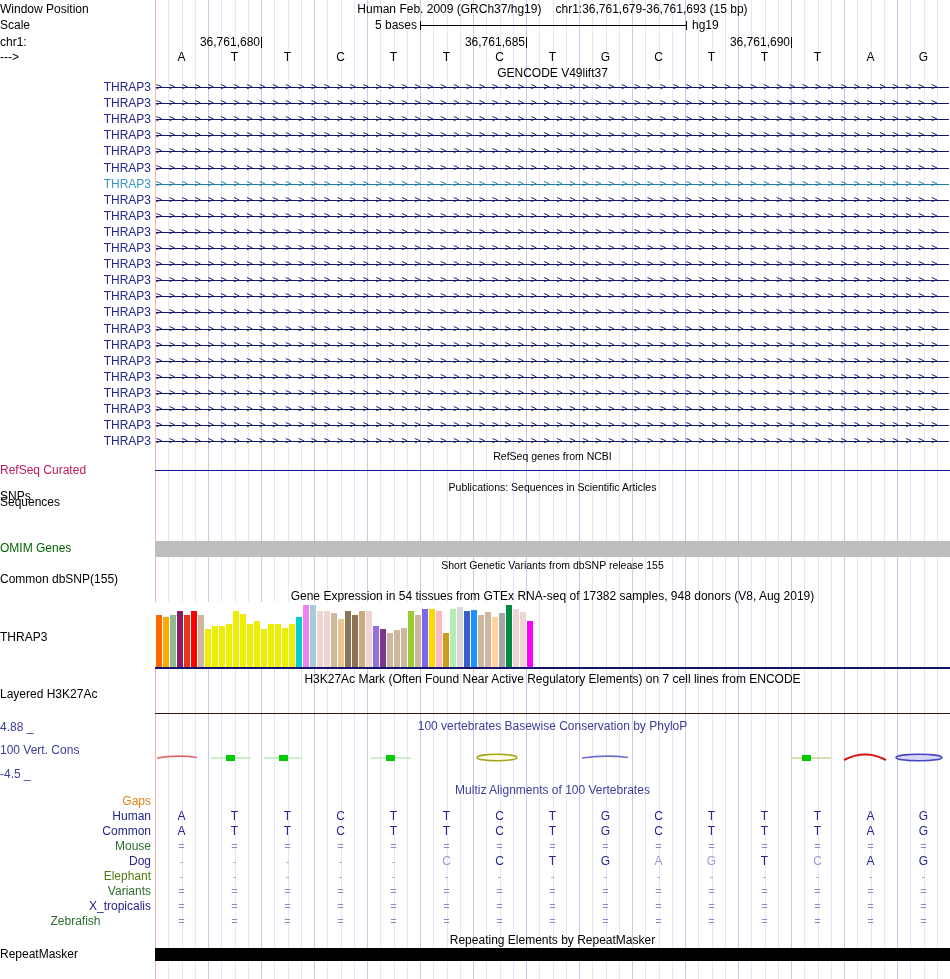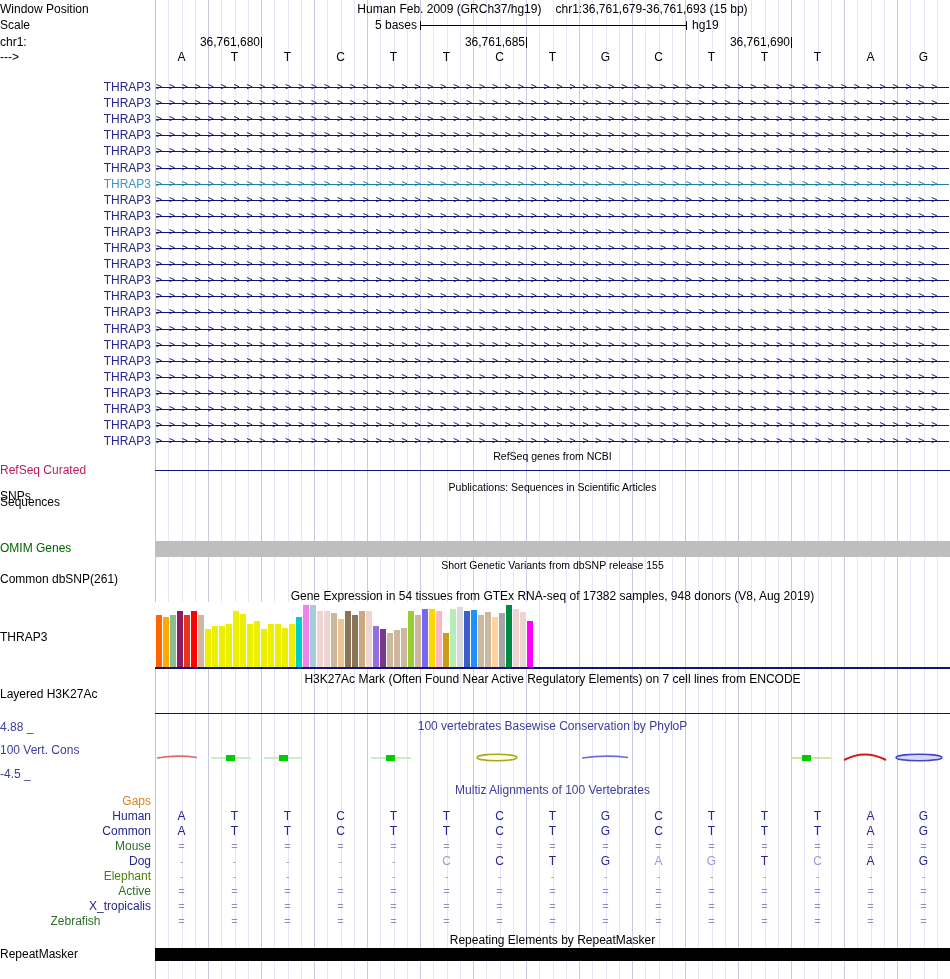--- a/index.html
+++ b/index.html
@@ -70,20 +70,21 @@
       <div class="base" style="left: 526px;">T</div>
       <div class="base" style="left: 579px;">G</div>
       <div class="base" style="left: 632px;">C</div>
       <div class="base" style="left: 685px;">T</div>
       <div class="base" style="left: 738px;">T</div>
       <div class="base" style="left: 791px;">T</div>
       <div class="base" style="left: 844px;">A</div>
       <div class="base" style="left: 897px;">G</div>
     </div>
 
+  <div class="ctitle" style="top:67px">GENCODE V49lift37</div>
   <div id="gencode-track">
       <div class="tlabel" style="top: 81px; color: rgb(38, 38, 140);">THRAP3</div>
       <div class="arrows" style="top: 81px; color: rgb(20, 20, 110); background-image: linear-gradient(rgb(20, 20, 110), rgb(20, 20, 110));">&gt;&gt;&gt;&gt;&gt;&gt;&gt;&gt;&gt;&gt;&gt;&gt;&gt;&gt;&gt;&gt;&gt;&gt;&gt;&gt;&gt;&gt;&gt;&gt;&gt;&gt;&gt;&gt;&gt;&gt;&gt;&gt;&gt;&gt;&gt;&gt;&gt;&gt;&gt;&gt;&gt;&gt;&gt;&gt;&gt;&gt;&gt;&gt;&gt;&gt;&gt;&gt;&gt;&gt;&gt;&gt;&gt;&gt;&gt;&gt;&gt;</div>
       <div class="tlabel" style="top: 97px; color: rgb(38, 38, 140);">THRAP3</div>
       <div class="arrows" style="top: 97px; color: rgb(20, 20, 110); background-image: linear-gradient(rgb(20, 20, 110), rgb(20, 20, 110));">&gt;&gt;&gt;&gt;&gt;&gt;&gt;&gt;&gt;&gt;&gt;&gt;&gt;&gt;&gt;&gt;&gt;&gt;&gt;&gt;&gt;&gt;&gt;&gt;&gt;&gt;&gt;&gt;&gt;&gt;&gt;&gt;&gt;&gt;&gt;&gt;&gt;&gt;&gt;&gt;&gt;&gt;&gt;&gt;&gt;&gt;&gt;&gt;&gt;&gt;&gt;&gt;&gt;&gt;&gt;&gt;&gt;&gt;&gt;&gt;&gt;</div>
       <div class="tlabel" style="top: 113px; color: rgb(38, 38, 140);">THRAP3</div>
       <div class="arrows" style="top: 113px; color: rgb(20, 20, 110); background-image: linear-gradient(rgb(20, 20, 110), rgb(20, 20, 110));">&gt;&gt;&gt;&gt;&gt;&gt;&gt;&gt;&gt;&gt;&gt;&gt;&gt;&gt;&gt;&gt;&gt;&gt;&gt;&gt;&gt;&gt;&gt;&gt;&gt;&gt;&gt;&gt;&gt;&gt;&gt;&gt;&gt;&gt;&gt;&gt;&gt;&gt;&gt;&gt;&gt;&gt;&gt;&gt;&gt;&gt;&gt;&gt;&gt;&gt;&gt;&gt;&gt;&gt;&gt;&gt;&gt;&gt;&gt;&gt;&gt;</div>
       <div class="tlabel" style="top: 129px; color: rgb(38, 38, 140);">THRAP3</div>
       <div class="arrows" style="top: 129px; color: rgb(20, 20, 110); background-image: linear-gradient(rgb(20, 20, 110), rgb(20, 20, 110));">&gt;&gt;&gt;&gt;&gt;&gt;&gt;&gt;&gt;&gt;&gt;&gt;&gt;&gt;&gt;&gt;&gt;&gt;&gt;&gt;&gt;&gt;&gt;&gt;&gt;&gt;&gt;&gt;&gt;&gt;&gt;&gt;&gt;&gt;&gt;&gt;&gt;&gt;&gt;&gt;&gt;&gt;&gt;&gt;&gt;&gt;&gt;&gt;&gt;&gt;&gt;&gt;&gt;&gt;&gt;&gt;&gt;&gt;&gt;&gt;&gt;</div>
       <div class="tlabel" style="top: 145px; color: rgb(38, 38, 140);">THRAP3</div>
@@ -131,21 +132,21 @@
   <div class="lbl" style="top:464px;color:#be185d">RefSeq Curated</div>
 
   <div class="ctitle t11" style="top:481px">Publications: Sequences in Scientific Articles</div>
   <div class="lbl" style="top:496px">Sequences</div>
   <div class="lbl" style="top:490px">SNPs</div>
 
   <div class="hline" style="top:541px;height:16px;background:#bebebe"></div>
   <div class="lbl" style="top:542px;color:#006400">OMIM Genes</div>
 
   <div class="ctitle t11" style="top:559px">Short Genetic Variants from dbSNP release 155</div>
-  <div class="lbl" style="top:573px">Common dbSNP(261)</div>
+  <div class="lbl" style="top:573px">Common dbSNP(155)</div>
 
   <div class="ctitle" style="top:590px">Gene Expression in 54 tissues from GTEx RNA-seq of 17382 samples, 948 donors (V8, Aug 2019)</div>
   <div id="gtex-box"></div>
   <div id="gtex-bars">
       <div class="gbar" style="left: 156px; top: 615px; height: 52px; background: rgb(255, 102, 0);"></div>
       <div class="gbar" style="left: 163px; top: 617px; height: 50px; background: rgb(255, 170, 0);"></div>
       <div class="gbar" style="left: 170px; top: 615px; height: 52px; background: rgb(143, 188, 143);"></div>
       <div class="gbar" style="left: 177px; top: 611px; height: 56px; background: rgb(139, 28, 98);"></div>
       <div class="gbar" style="left: 184px; top: 615px; height: 52px; background: rgb(229, 53, 28);"></div>
       <div class="gbar" style="left: 191px; top: 611px; height: 56px; background: rgb(255, 0, 0);"></div>
@@ -301,21 +302,21 @@
       <div class="mcell sym" style="left: 420px; top: 870px; color: rgb(154, 154, 212);">-</div>
       <div class="mcell sym" style="left: 473px; top: 870px; color: rgb(154, 154, 212);">-</div>
       <div class="mcell sym" style="left: 526px; top: 870px; color: rgb(154, 154, 212);">-</div>
       <div class="mcell sym" style="left: 579px; top: 870px; color: rgb(154, 154, 212);">-</div>
       <div class="mcell sym" style="left: 632px; top: 870px; color: rgb(154, 154, 212);">-</div>
       <div class="mcell sym" style="left: 685px; top: 870px; color: rgb(154, 154, 212);">-</div>
       <div class="mcell sym" style="left: 738px; top: 870px; color: rgb(154, 154, 212);">-</div>
       <div class="mcell sym" style="left: 791px; top: 870px; color: rgb(154, 154, 212);">-</div>
       <div class="mcell sym" style="left: 844px; top: 870px; color: rgb(154, 154, 212);">-</div>
       <div class="mcell sym" style="left: 897px; top: 870px; color: rgb(154, 154, 212);">-</div>
-      <div class="mlabel" style="top: 885px; color: rgb(45, 110, 45);">Active</div>
+      <div class="mlabel" style="top: 885px; color: rgb(45, 110, 45);">Variants</div>
       <div class="mcell sym" style="left: 155px; top: 885px; color: rgb(140, 140, 200);">=</div>
       <div class="mcell sym" style="left: 208px; top: 885px; color: rgb(140, 140, 200);">=</div>
       <div class="mcell sym" style="left: 261px; top: 885px; color: rgb(140, 140, 200);">=</div>
       <div class="mcell sym" style="left: 314px; top: 885px; color: rgb(140, 140, 200);">=</div>
       <div class="mcell sym" style="left: 367px; top: 885px; color: rgb(140, 140, 200);">=</div>
       <div class="mcell sym" style="left: 420px; top: 885px; color: rgb(140, 140, 200);">=</div>
       <div class="mcell sym" style="left: 473px; top: 885px; color: rgb(140, 140, 200);">=</div>
       <div class="mcell sym" style="left: 526px; top: 885px; color: rgb(140, 140, 200);">=</div>
       <div class="mcell sym" style="left: 579px; top: 885px; color: rgb(140, 140, 200);">=</div>
       <div class="mcell sym" style="left: 632px; top: 885px; color: rgb(140, 140, 200);">=</div>

